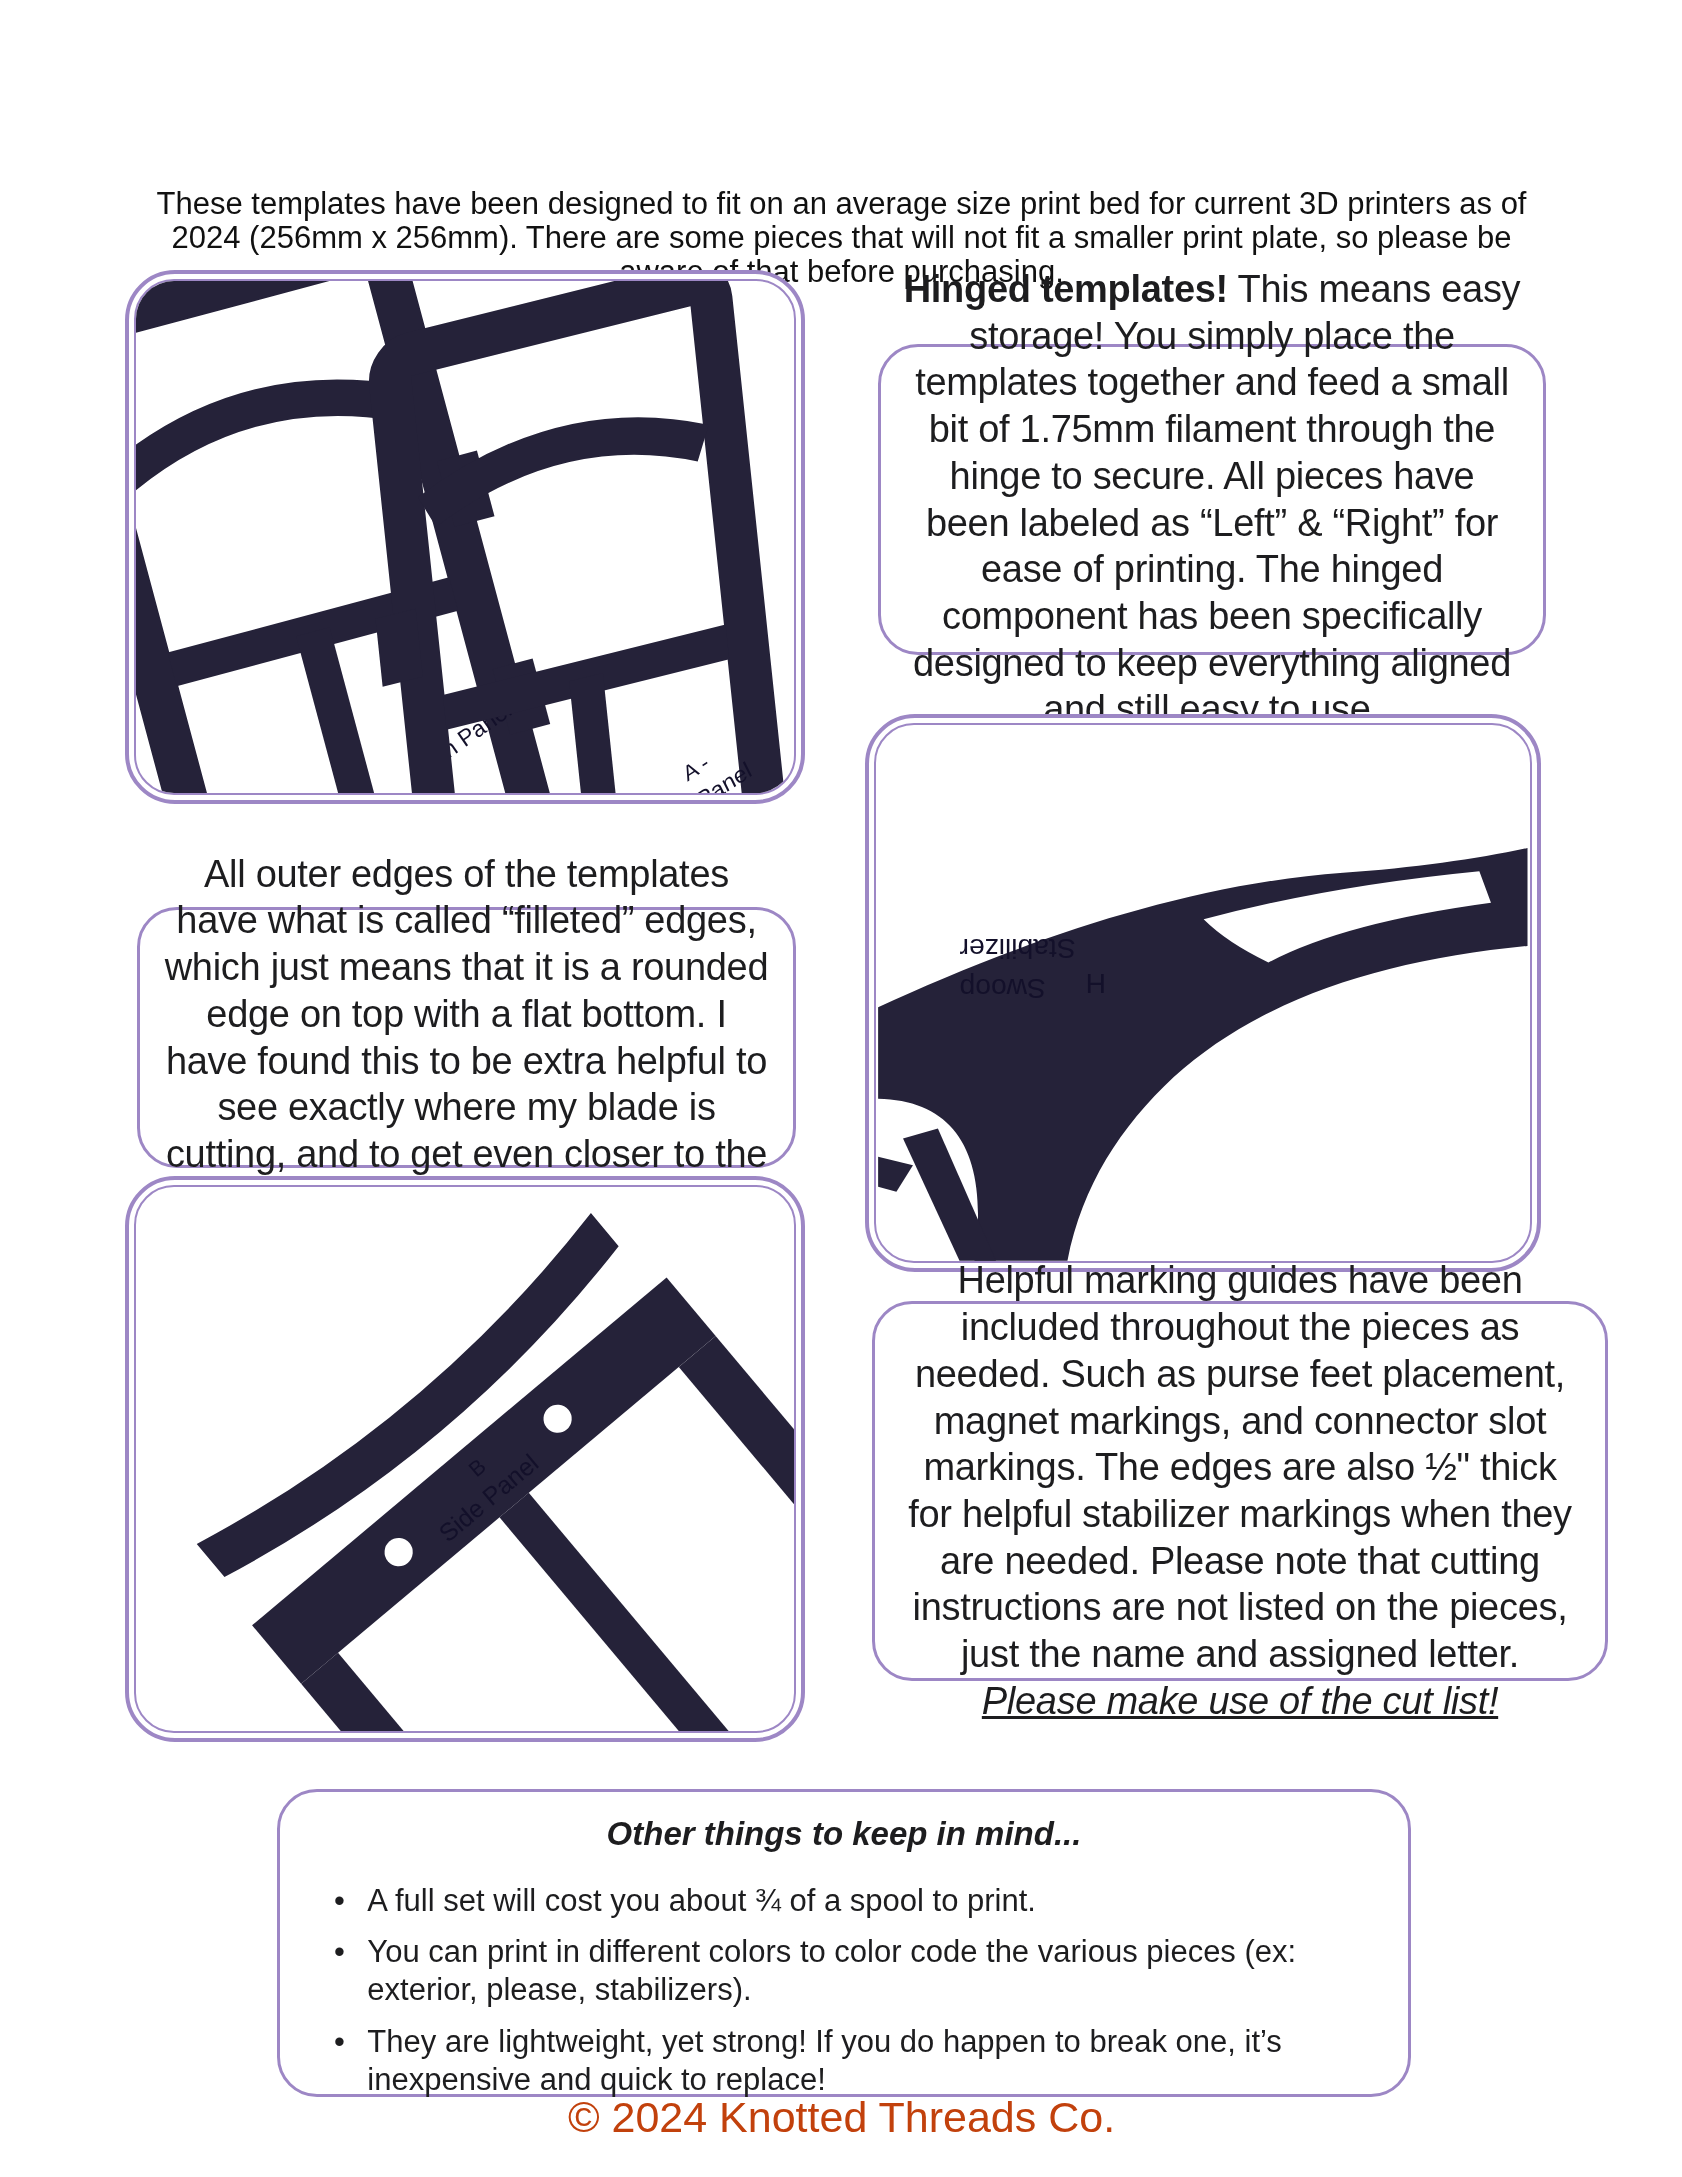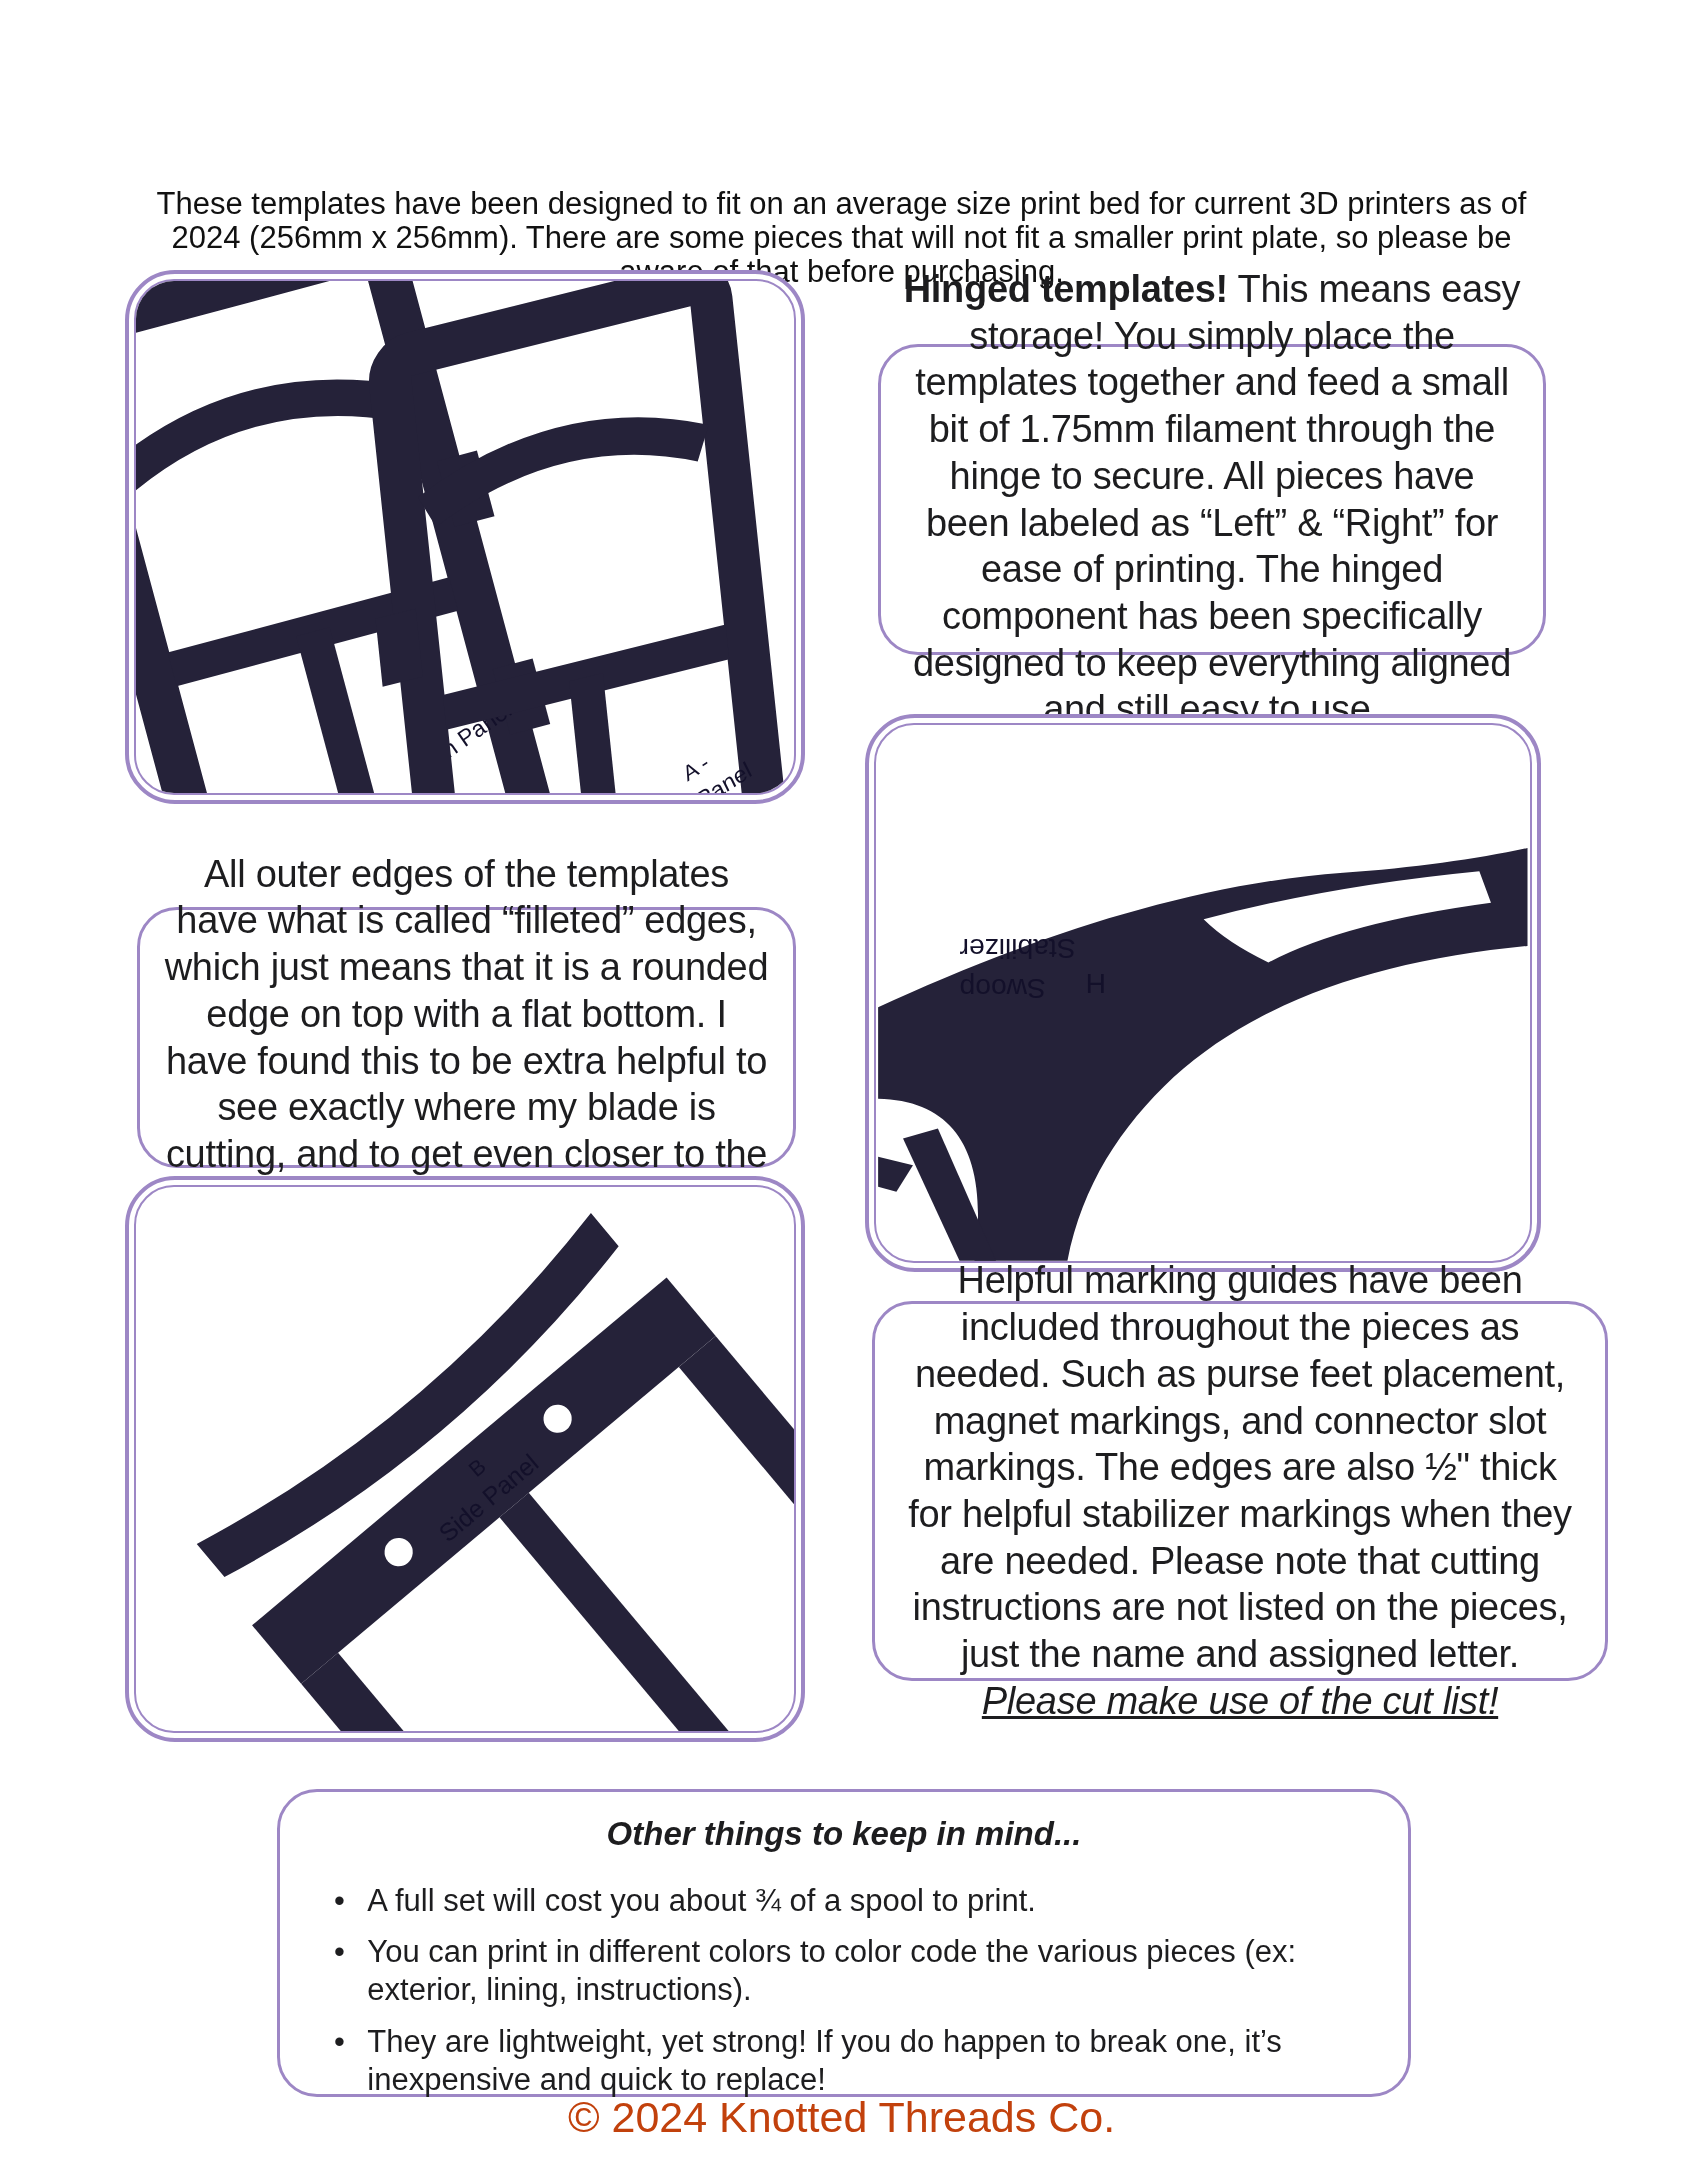--- a/index.html
+++ b/index.html
@@ -150,21 +150,21 @@
 
   <div class="other-box" style="left:277px;top:1761px;width:1134px;height:308px;margin-top:28px;">
     <div class="other-heading">Other things to keep in mind...</div>
     <ul class="other-list">
       <li>
         <span class="bullet">•</span>
         <span>A full set will cost you about ¾ of a spool to print.</span>
       </li>
       <li>
         <span class="bullet">•</span>
-        <span>You can print in different colors to color code the various pieces (ex: exterior, lining, instructions).</span>
+        <span>You can print in different colors to color code the various pieces (ex: exterior, please, stabilizers).</span>
       </li>
       <li>
         <span class="bullet">•</span>
         <span>They are lightweight, yet strong! If you do happen to break one, it’s inexpensive and quick to replace!</span>
       </li>
     </ul>
   </div>
 
   <div class="footer">© 2024 Knotted Threads Co.</div>
 

